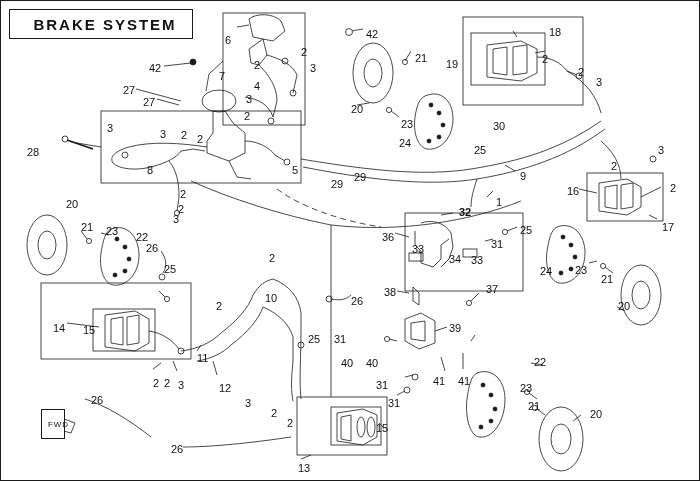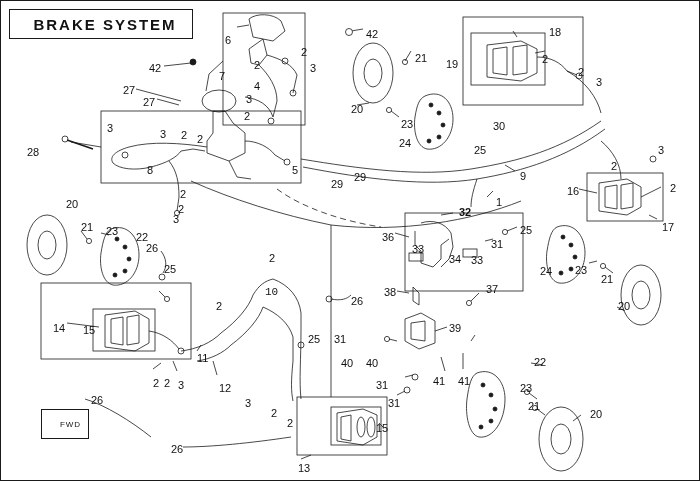--- a/index.html
+++ b/index.html
@@ -33,21 +33,21 @@
     position:absolute;
     font-size:11px;
     color:#111;
     line-height:11px;
     white-space:nowrap;
     background:transparent;
   }
   .fwd-box{
     position:absolute;
     left:40px;top:408px;
-    width:48px;height:30px;
+    width:24px;height:30px;
     border:1px solid #1a1a1a;
     box-sizing:border-box;
     background:#fff;
     display:flex;align-items:center;justify-content:center;padding-left:11px;
   }
   .fwd-box span{font-size:8px;letter-spacing:1px;color:#111;}
 </style>
 </head>
 <body>
 
@@ -317,21 +317,21 @@
       <div class="lbl" style="left: 448px; top: 253px;">34</div>
       <div class="lbl" style="left: 470px; top: 254px;">33</div>
       <div class="lbl" style="left: 490px; top: 238px;">31</div>
       <div class="lbl" style="left: 519px; top: 224px;">25</div>
       <div class="lbl" style="left: 383px; top: 286px;">38</div>
       <div class="lbl" style="left: 485px; top: 283px; text-align: center;">37</div>
       <div class="lbl" style="left: 539px; top: 265px;">24</div>
       <div class="lbl" style="left: 574px; top: 264px;">23</div>
       <div class="lbl" style="left: 600px; top: 273px;">21</div>
       <div class="lbl" style="left: 617px; top: 300px;">20</div>
-      <div class="lbl" style="left: 264px; top: 286px; font-family: Liberation Mono, monospace;">10</div>
+      <div class="lbl" style="left: 264px; top: 292px;">10</div>
       <div class="lbl" style="left: 350px; top: 295px;">26</div>
       <div class="lbl" style="left: 215px; top: 300px;">2</div>
       <div class="lbl" style="left: 52px; top: 322px;">14</div>
       <div class="lbl" style="left: 82px; top: 324px;">15</div>
       <div class="lbl" style="left: 196px; top: 352px;">11</div>
       <div class="lbl" style="left: 218px; top: 382px;">12</div>
       <div class="lbl" style="left: 152px; top: 377px;">2</div>
       <div class="lbl" style="left: 177px; top: 379px;">3</div>
       <div class="lbl" style="left: 163px; top: 377px;">2</div>
       <div class="lbl" style="left: 307px; top: 333px;">25</div>

